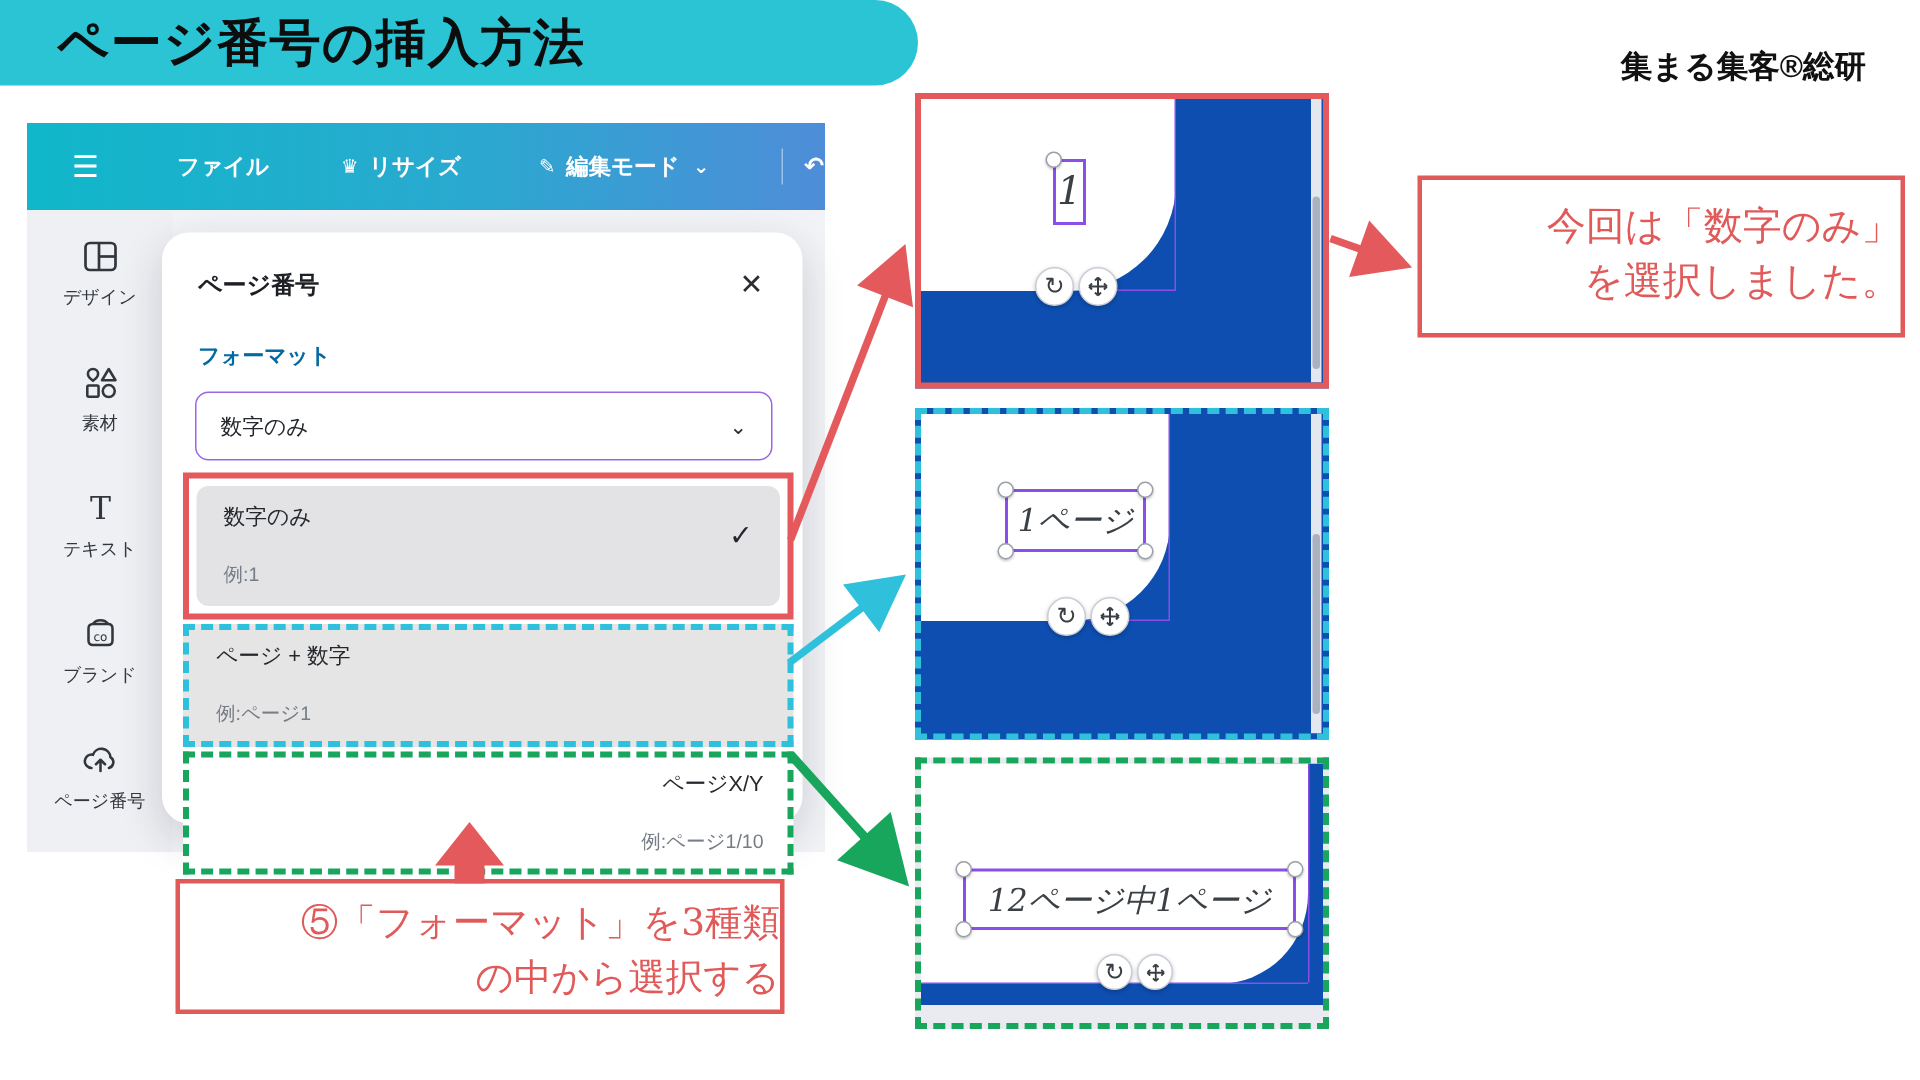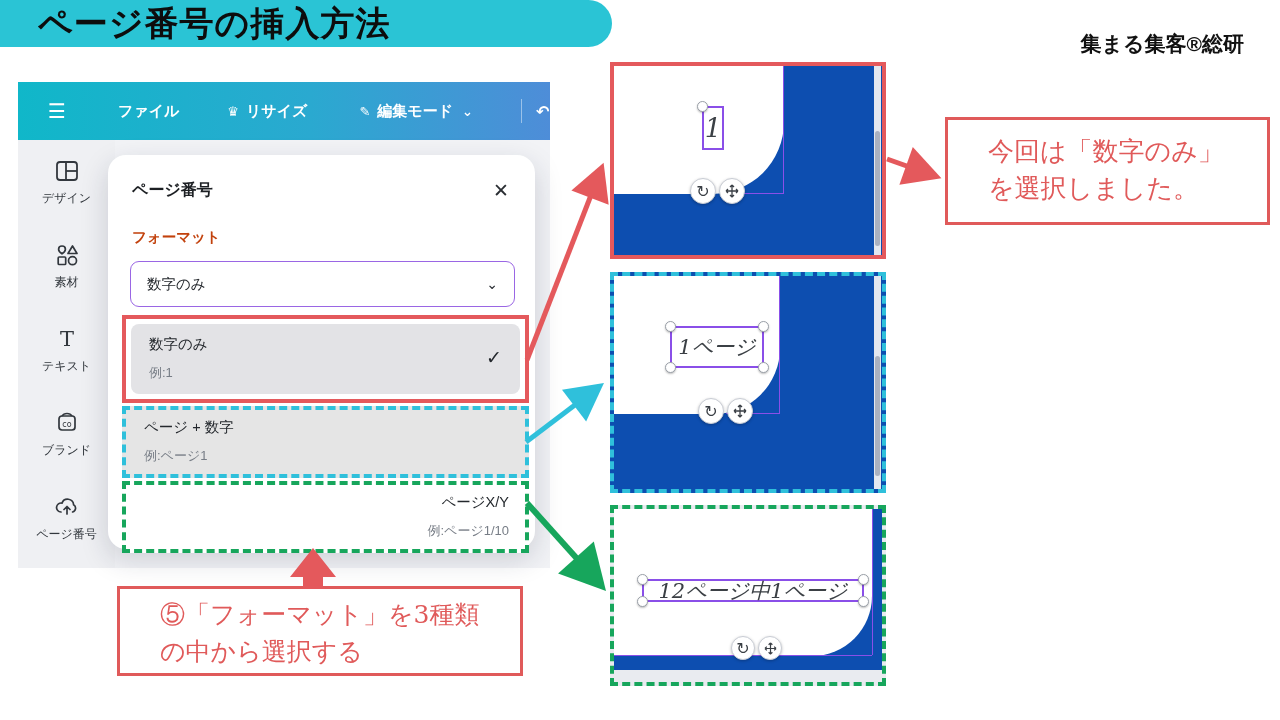--- a/index.html
+++ b/index.html
@@ -1,21 +1,21 @@
 <!DOCTYPE html>
 <html><head>
 <meta charset="utf-8">
 <style>
   * { margin:0; padding:0; box-sizing:border-box; }
   html,body { width:1280px; height:720px; background:#ffffff; overflow:hidden;
               font-family:"Liberation Sans","DejaVu Sans",sans-serif; }
   .abs { position:absolute; }
 
   
-  .banner { left:0; top:12; width:612px; height:47px; background:#2ac4d5;
+  .banner { left:0; top:12; width:612px; height:57px; background:#2ac4d5;
             border-radius:0 29px 29px 0; display:flex; align-items:center;
             padding-left:38px; }
   .banner-title { font-size:34px; font-weight:bold; color:#0d0d0d; letter-spacing:1px; }
   .brand { right:36px; top:30px; font-size:21px; font-weight:bold; color:#111; }
 
   
   .canva { left:18px; top:82px; width:532px; height:486px; background:#f2f3f6; overflow:hidden; }
   .toolbar { position:absolute; left:0; top:0; width:100%; height:58px;
              background:linear-gradient(90deg,#10b7c9 0%,#2aa9d0 55%,#4e8dd8 100%);
              display:flex; align-items:center; color:#fff; font-size:15px; font-weight:600; }
@@ -35,29 +35,29 @@
              justify-content:center; gap:6px; color:#32373d; }
   .sb-item svg { display:block; }
   .sb-label { font-size:12px; white-space:nowrap; }
 
   .panel { left:90px; top:73px; width:427px; height:394px; background:#fff;
            border-radius:18px; box-shadow:0 10px 28px rgba(30,35,60,.18); z-index:2; }
   .panel-head { display:flex; justify-content:space-between; align-items:center;
                 padding:24px 26px 0 24px; }
   .panel-title { font-size:16px; font-weight:bold; color:#1c1f23; }
   .panel-close { font-size:19px; color:#2a2e33; cursor:pointer; }
-  .format-label { margin:26px 0 0 24px; font-size:14.5px; font-weight:bold; color:#c2410c; }
+  .format-label { margin:26px 0 0 24px; font-size:14.5px; font-weight:bold; color:#0369a1; }
   .select { margin:14px 20px 0 22px; height:46px; border:1.6px solid #9a66e4; border-radius:9px;
             display:flex; align-items:center; justify-content:space-between; padding:0 16px;
             font-size:14.5px; color:#24282d; background:#fff; }
   .sel-chev { font-size:14px; color:#2a2e33; }
 
   .opt-wrap { margin-top:8px; }
   .opt-label { font-size:14.5px; color:#24282d; }
-  .opt-ex { font-size:13px; color:#777d86; margin-top:10px; }
+  .opt-ex { font-size:13px; color:#777d86; margin-top:20px; }
   .opt-red { margin:0 6px 0 14px; border:4px solid #e4595c; padding:5px; position:relative; }
   .opt-sel { background:#e3e3e6; border-radius:8px; padding:11px 16px 12px 18px; position:relative; }
   .opt-check { position:absolute; right:18px; top:22px; font-size:19px; color:#24282d; }
   .opt-cyan { margin:3px 6px 0 14px; border:4px dashed #2fc0db; padding:8px 16px 9px 18px; background:#e5e5e5; }
   .opt-green { margin:3px 6px 0 14px; border:4px dashed #17a65c; padding:8px 16px 9px 18px; background:#fff;text-align:right; }
 
   
   .preview { left:610px; width:276px; background:#0d4eb0; }
   .p1 { top:62px; height:197px; border:4px solid #e4595c; }
   .p2 { top:272px; height:221px; border:4px dashed #2fc0db; }
@@ -84,21 +84,21 @@
             border:1.5px solid #9aa0a8; box-shadow:0 1px 2px rgba(0,0,0,.25); }
   .h-tl { left:-7px; top:-7px; } .h-tr { right:-7px; top:-7px; }
   .h-bl { left:-7px; bottom:-7px; } .h-br { right:-7px; bottom:-7px; }
   .ctrl { position:absolute; width:26px; height:26px; border-radius:50%; background:#fff;
           border:1px solid #c9cdd5; box-shadow:0 1px 3px rgba(0,0,0,.25);
           display:flex; align-items:center; justify-content:center; color:#3a3f45; }
 
   
   .note { border:3.5px solid #e05a5a; background:#fff; color:#e05a5a;
           font-family:"DejaVu Serif","Liberation Serif",serif;
-          line-height:37px; }
+          line-height:37px;text-align:right; }
   .note1 { left:945px; top:117px; width:325px; height:108px; font-size:26px; padding:13px 0 0 40px; }
   .note2 { left:117px; top:586px; width:406px; height:90px; font-size:25px; padding:7px 0 0 40px; }
   .overlay { left:0; top:0; width:1280px; height:720px; pointer-events:none; z-index:4; }
 </style>
 </head>
 <body>
 
 <div class="abs banner">
   <span class="banner-title">ページ番号の挿入方法</span>
 </div>
@@ -239,21 +239,21 @@
   </div>
 </div>
 
 <div class="abs preview p3">
   <div class="inner">
     <div class="p3-bluecorner"></div>
     <div class="white-shape ws3"></div>
     <div class="p3-strip"></div>
     <div class="g3h"></div>
     <div class="g3v"></div>
-    <div class="page-text" style="left:28px;top:70px;width:222px;height:23px;font-size:21px;">
+    <div class="page-text" style="left:28px;top:70px;width:222px;height:41px;font-size:21px;">
       <span>12ページ中1ページ</span>
       <span class="handle h-tl"></span>
       <span class="handle h-tr"></span>
       <span class="handle h-bl"></span>
       <span class="handle h-br"></span>
     </div>
     <div class="ctrl" style="left:117px;top:127px;width:24px;height:24px;">↻</div>
     <div class="ctrl" style="left:144px;top:127px;width:24px;height:24px;">
       <svg width="13" height="13" viewBox="0 0 14 14">
           <path d="M7 1 v12 M1 7 h12 M7 1 l-2 2 M7 1 l2 2 M7 13 l-2 -2 M7 13 l2 -2 M1 7 l2 -2 M1 7 l2 2 M13 7 l-2 -2 M13 7 l-2 2" stroke="#3a3f45" stroke-width="1.3" fill="none"></path>

